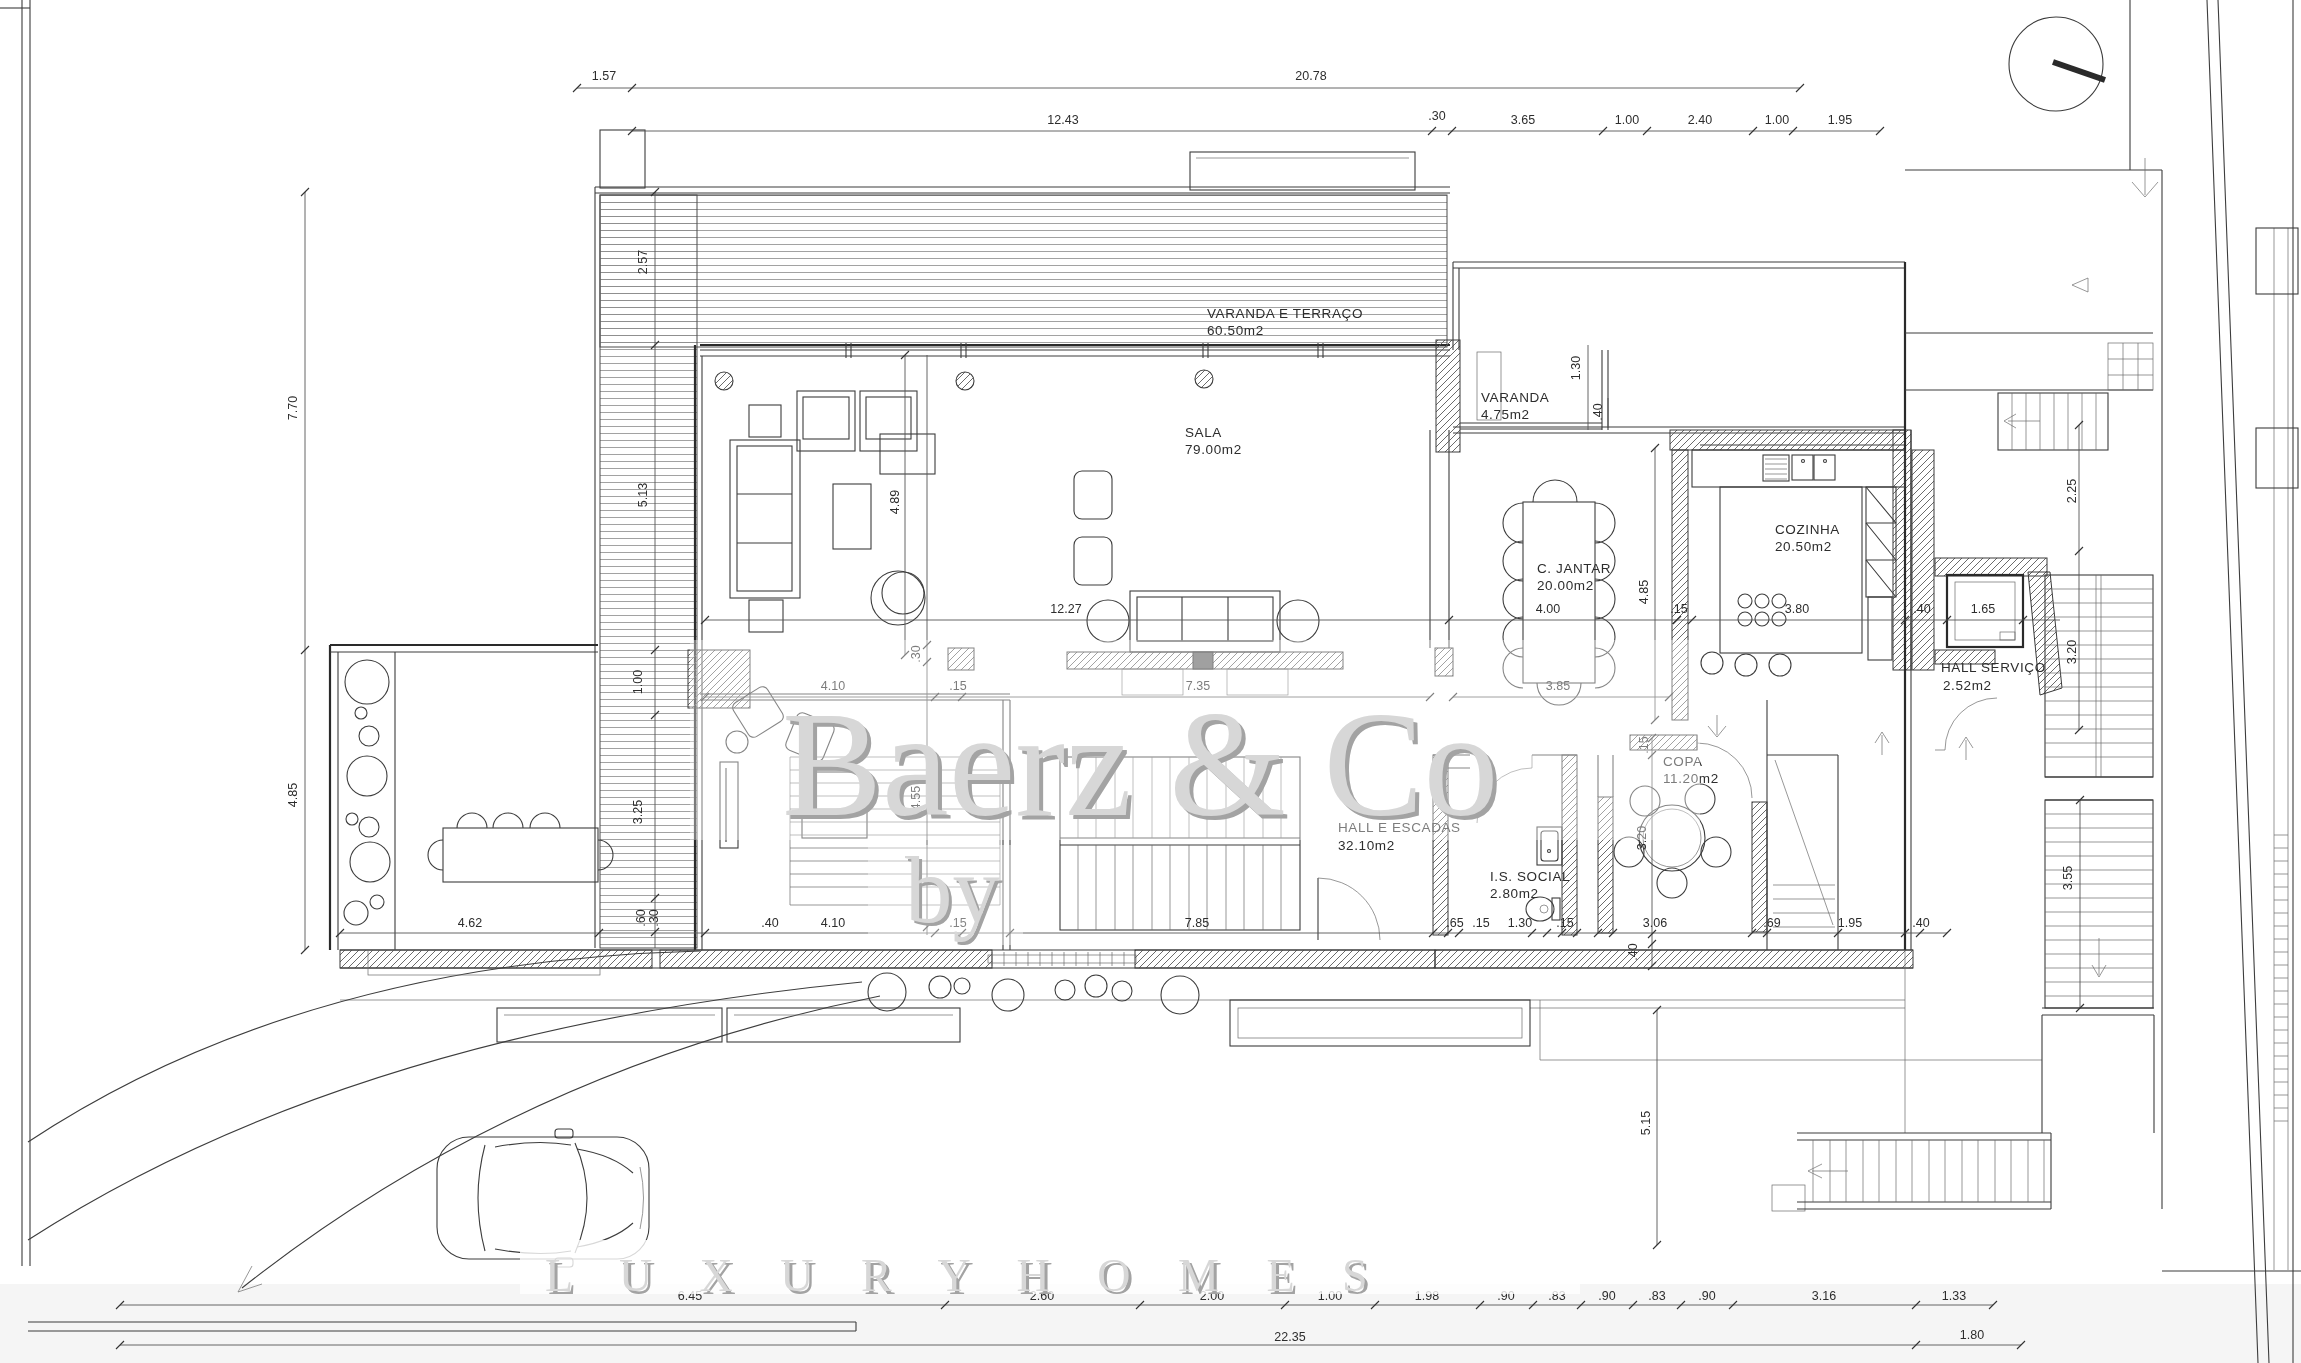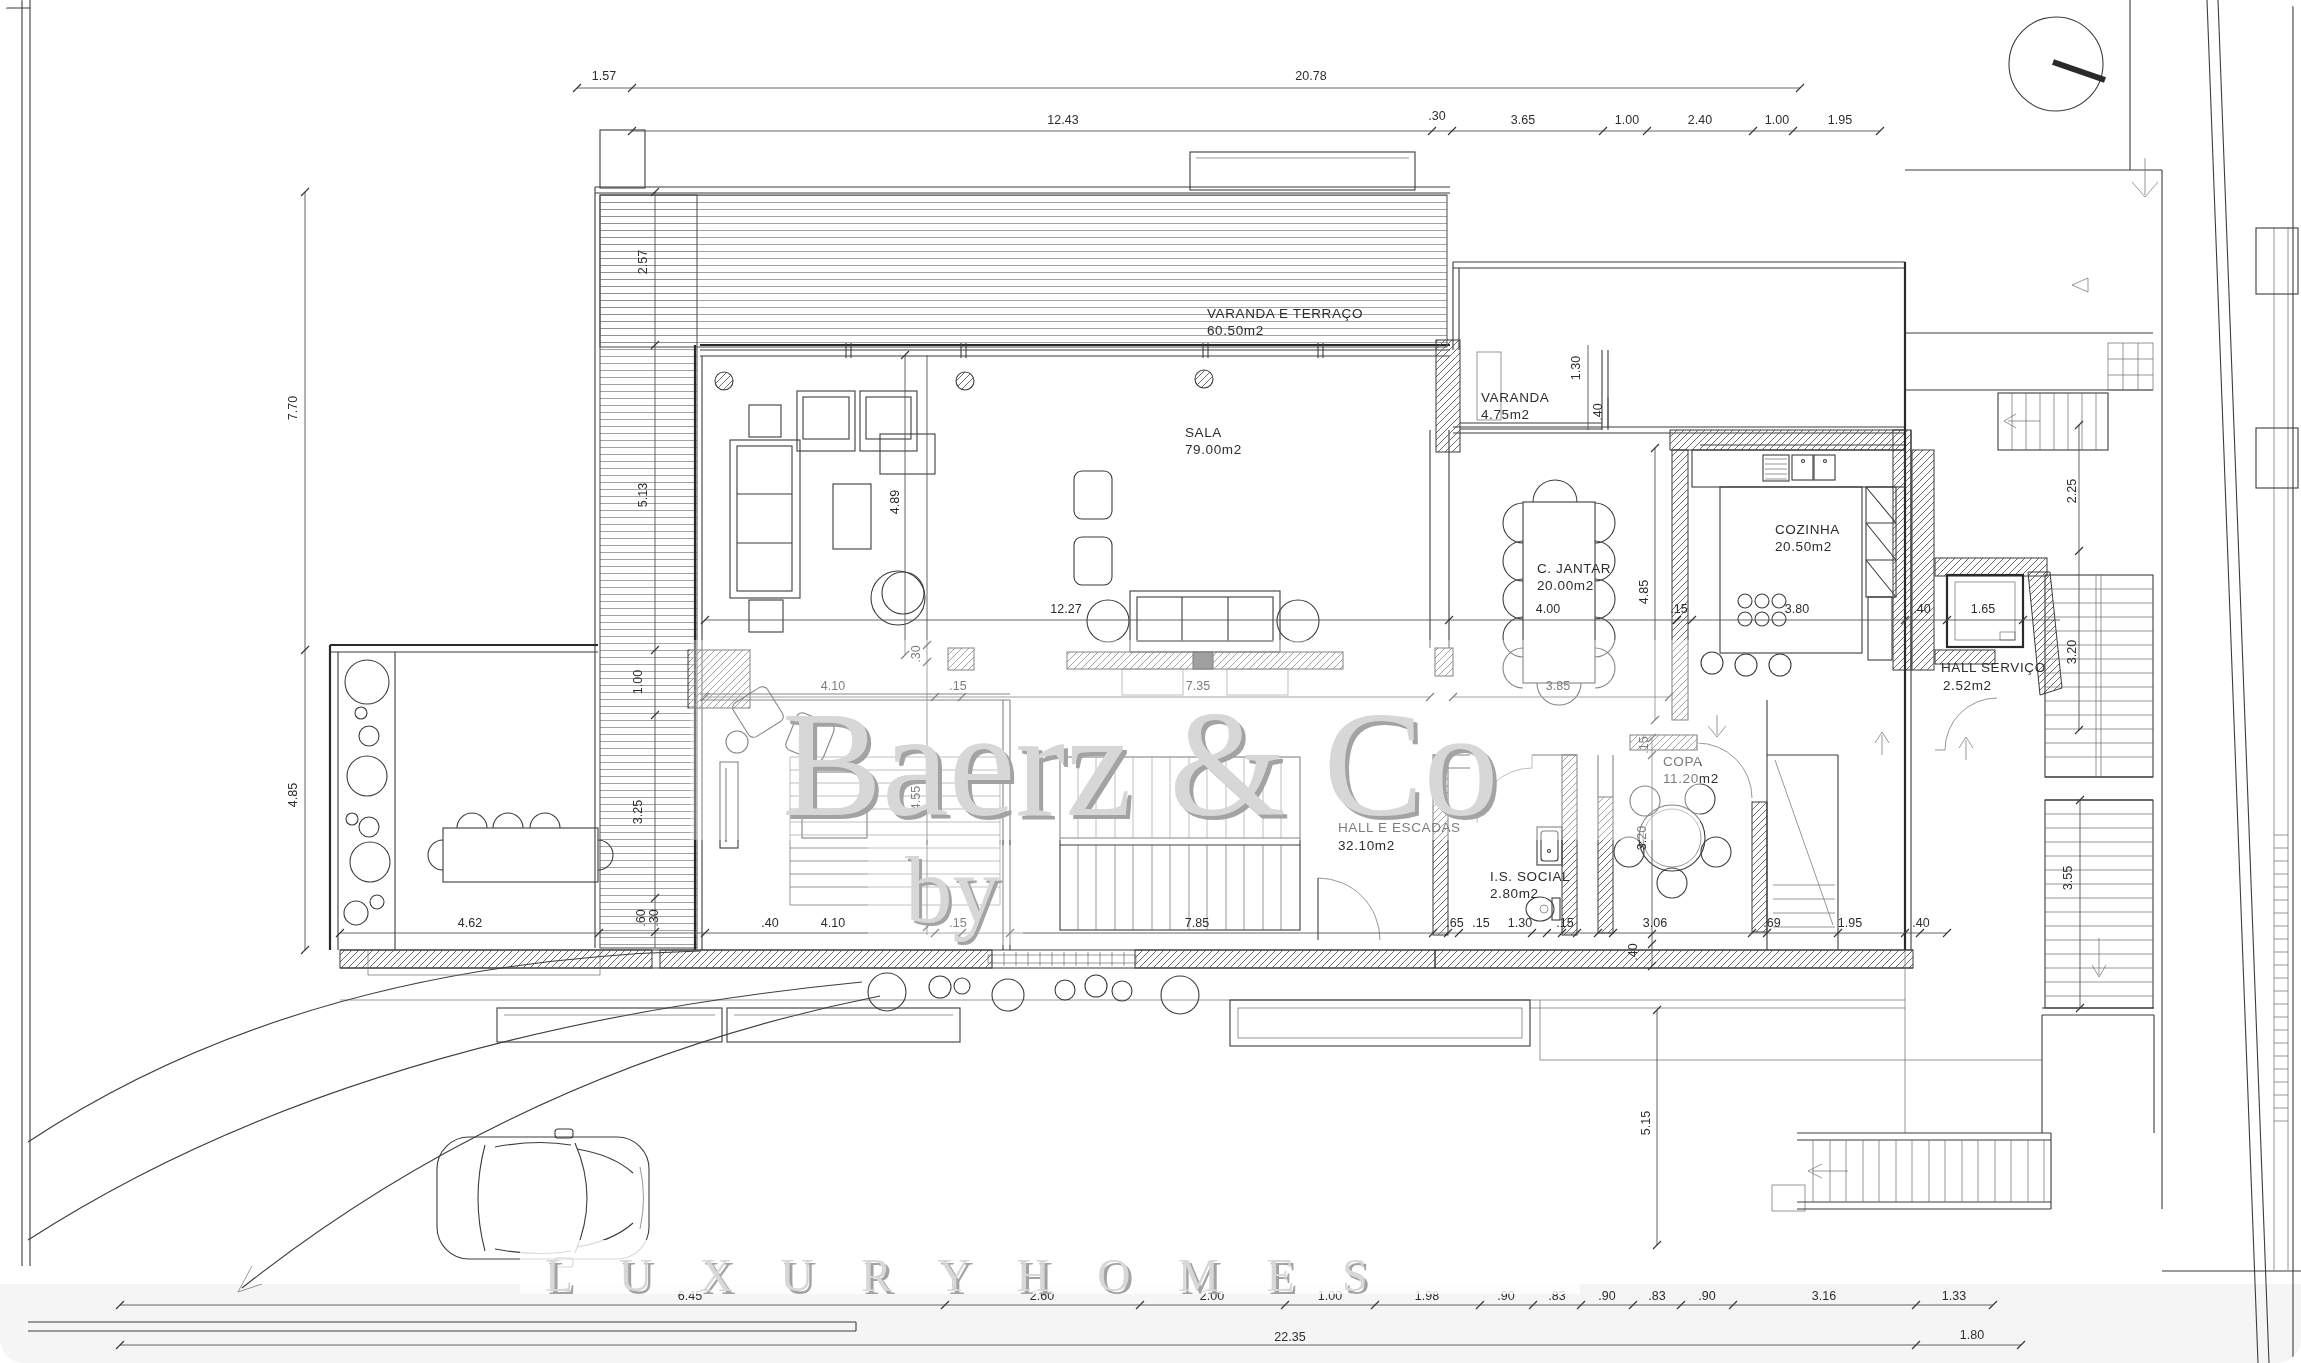--- a/index.html
+++ b/index.html
@@ -1,17 +1,17 @@
 <!DOCTYPE html>
 <html><head>
 <meta charset="utf-8">
 <style>
   html,body{margin:0;padding:0;background:#fff;}
   .page{position:relative;width:2301px;height:1363px;background:#ffffff;overflow:hidden;
-        font-family:"Liberation Sans",sans-serif;border-radius:24px;}
+        font-family:"Liberation Sans",sans-serif;}
   svg{display:block}
   .ln{stroke:#3d3d3d;stroke-width:1.1;fill:none}
   .thin{stroke:#6b6b6b;stroke-width:0.7;fill:none}
   .thk{stroke:#2a2a2a;stroke-width:2.2;fill:none}
   .wall{fill:url(#hatch);stroke:#3a3a3a;stroke-width:1}
   .deck{fill:url(#deck);stroke:#4a4a4a;stroke-width:1}
   .dim{stroke:#555;stroke-width:0.9;fill:none}
   .tick{stroke:#333;stroke-width:1.1;fill:none}
   text.d{font:12.5px "Liberation Sans",sans-serif;fill:#2d2d2d;text-anchor:middle}
   text.r{font:13.5px "Liberation Sans",sans-serif;fill:#2d2d2d;letter-spacing:.6px}

